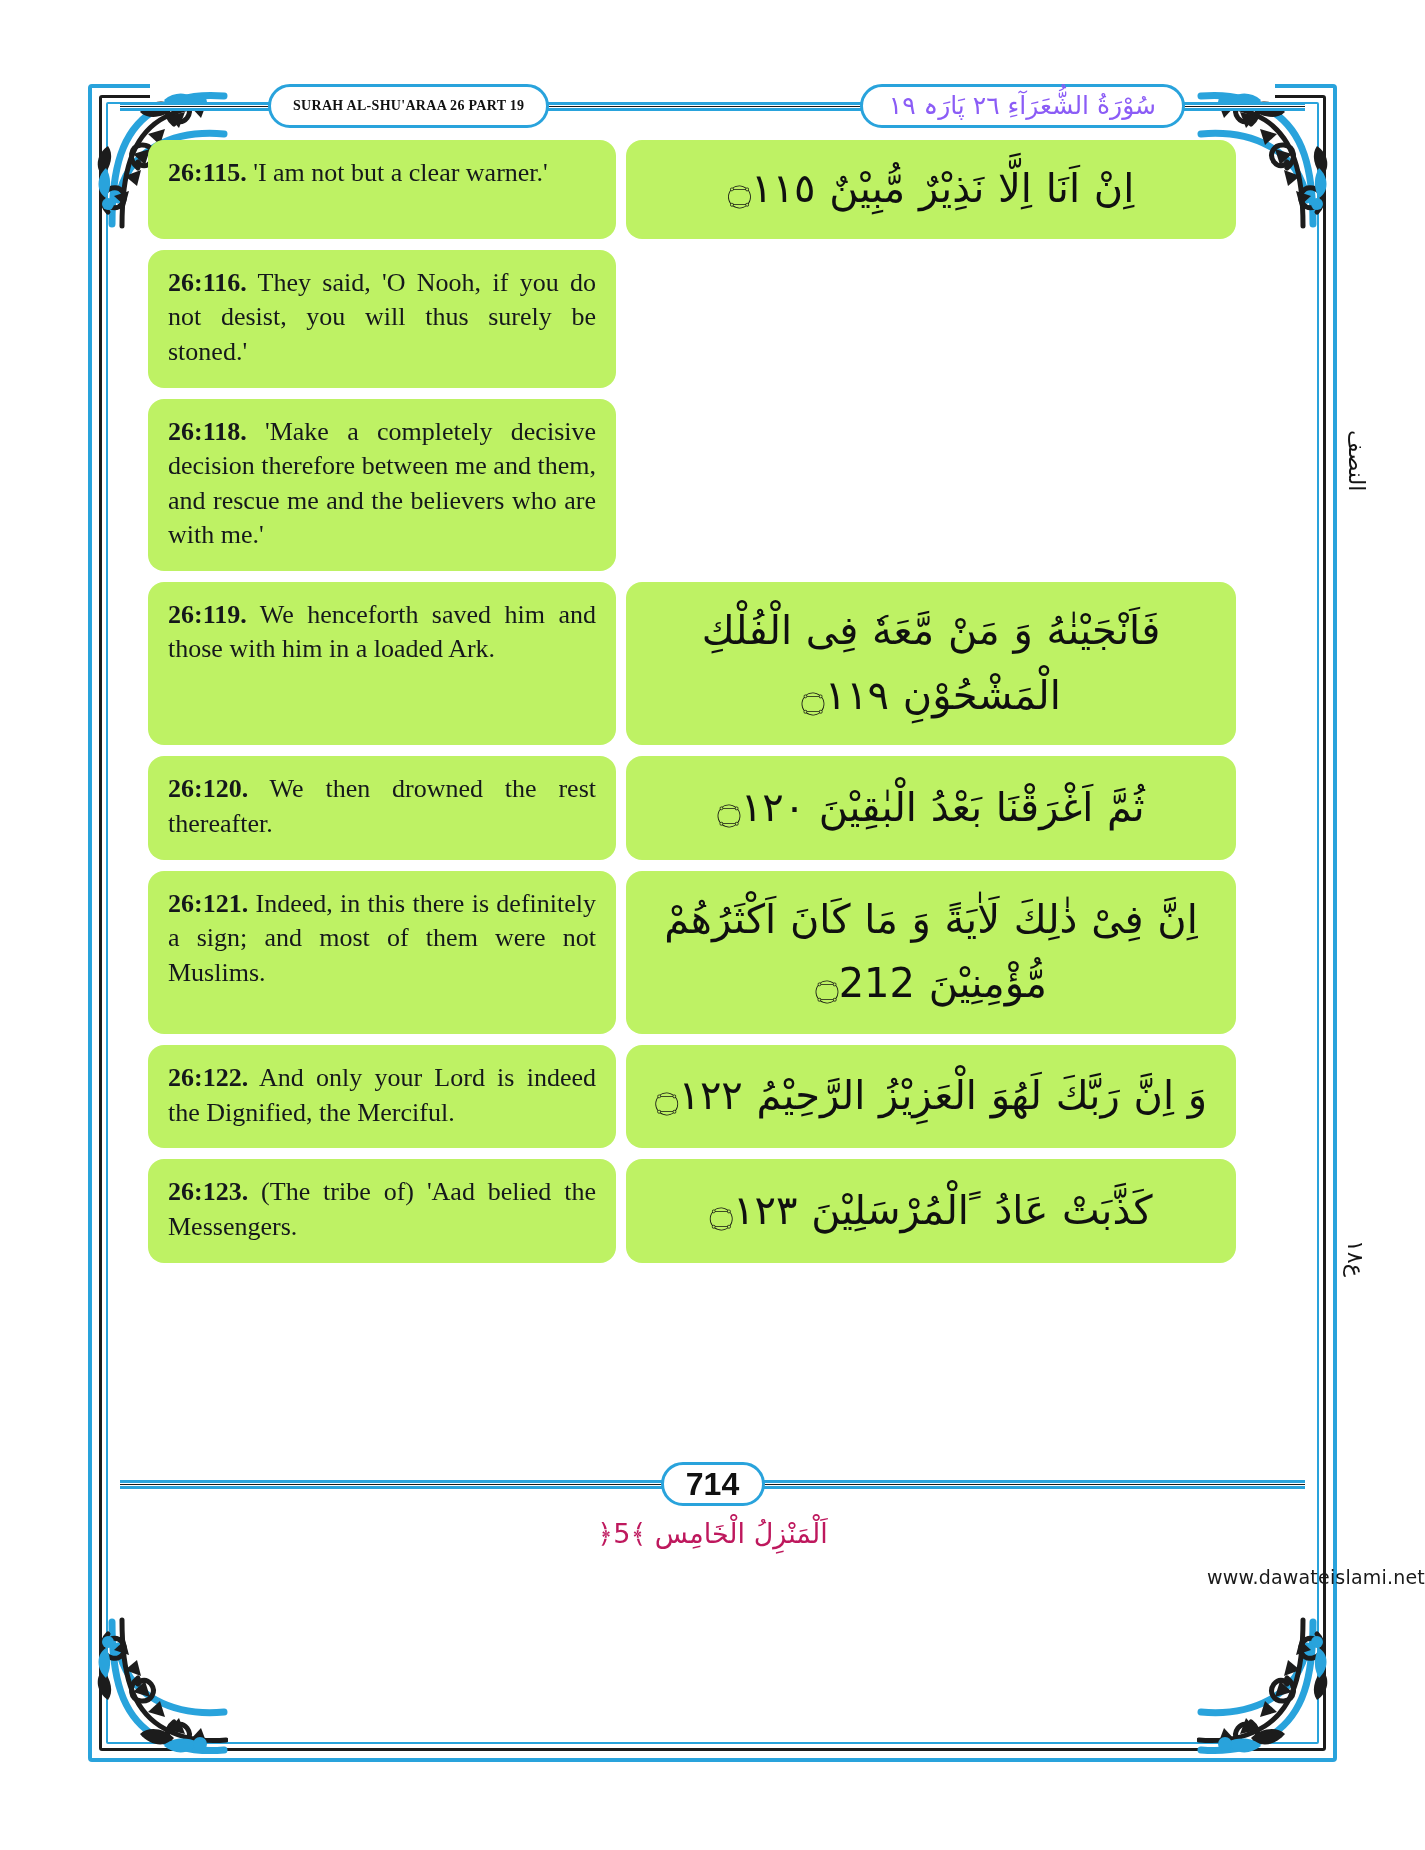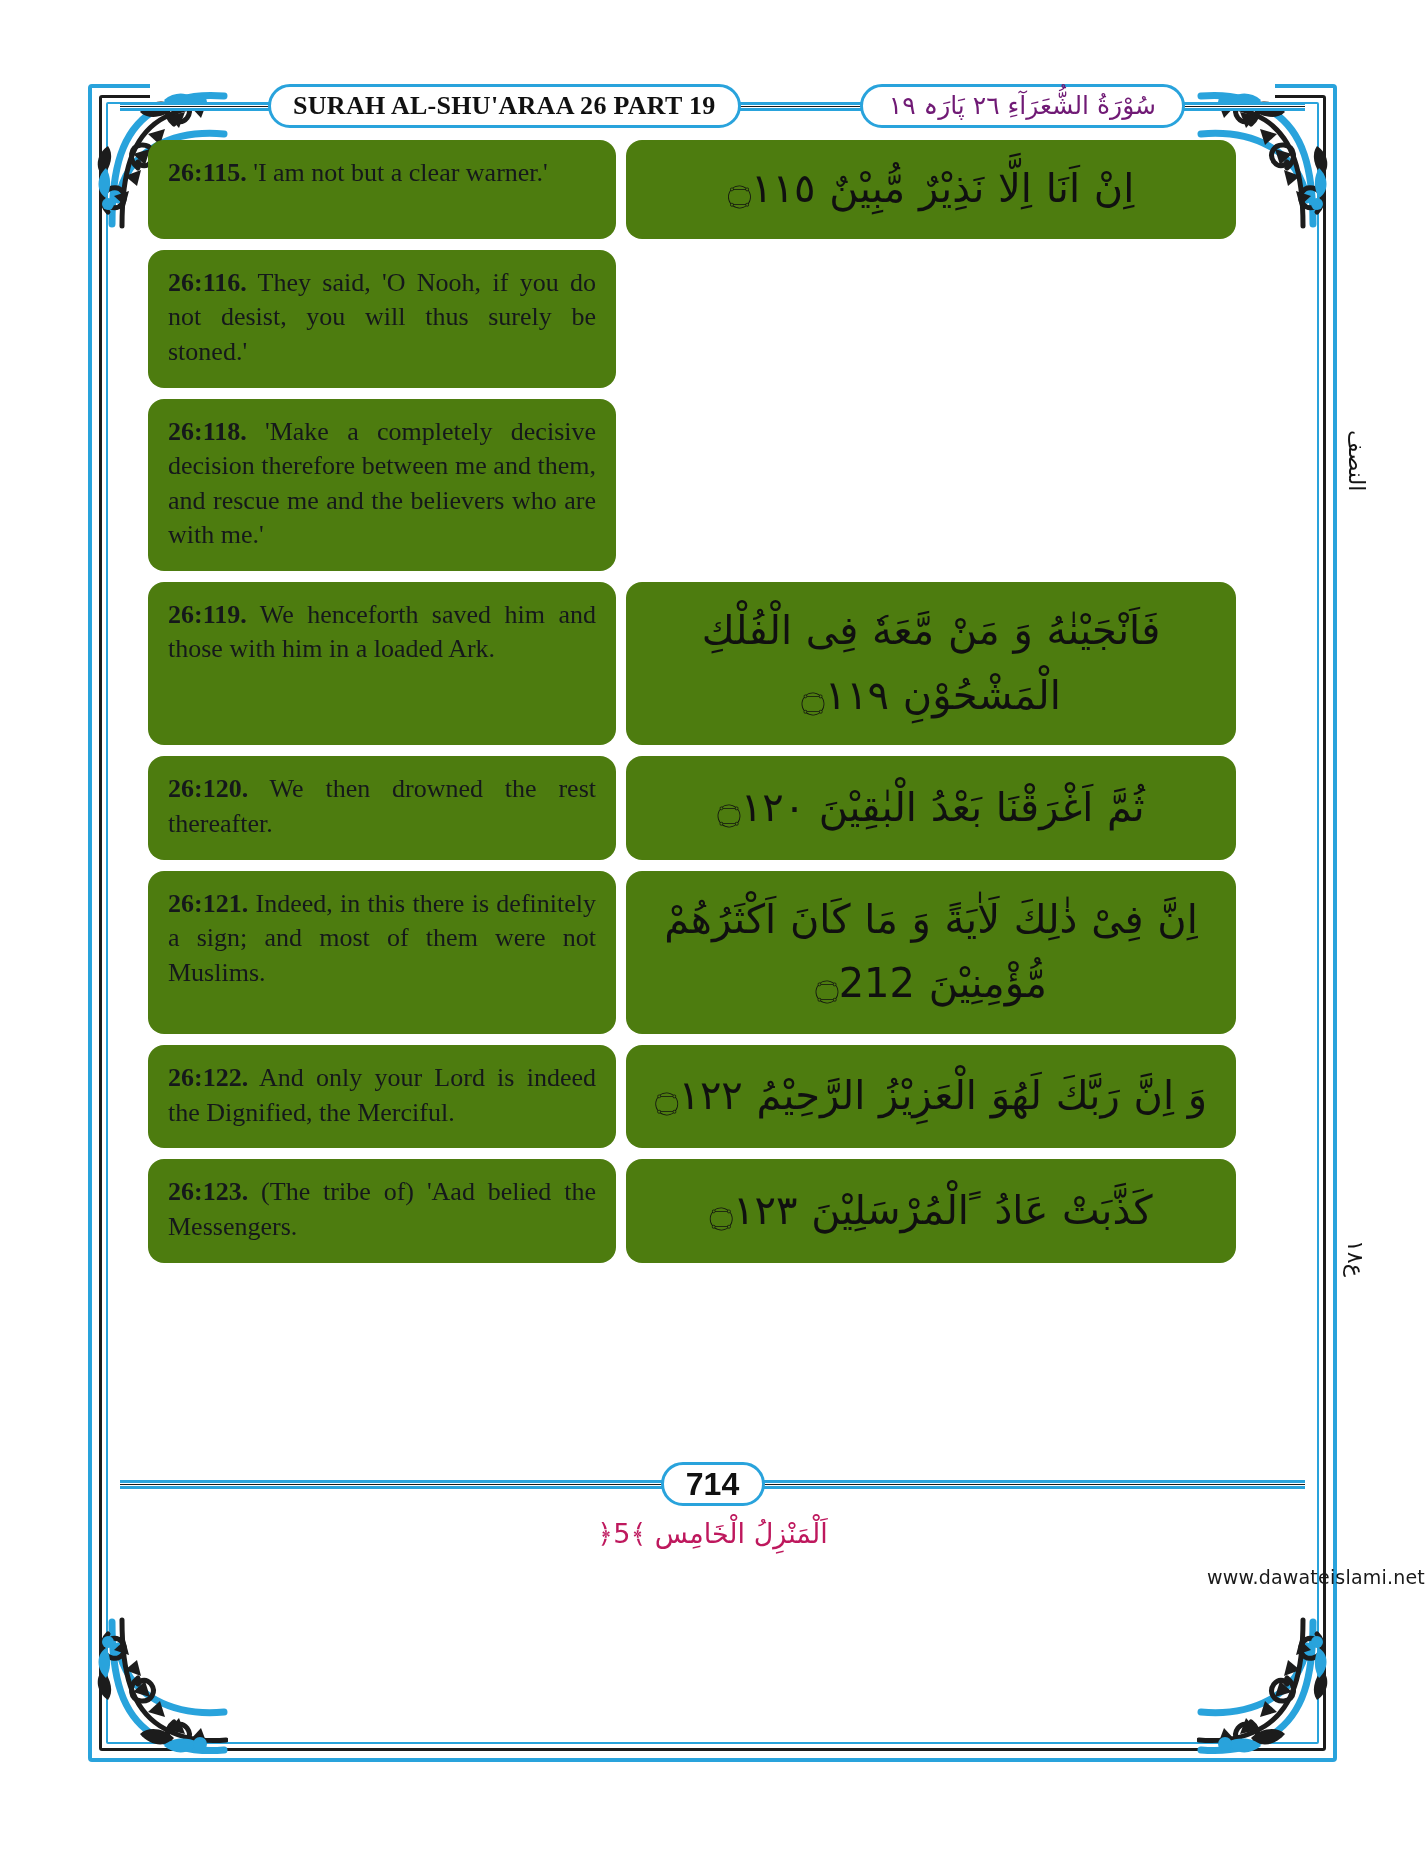--- a/index.html
+++ b/index.html
@@ -84,32 +84,32 @@
     justify-content: center;
     white-space: nowrap;
   }
   .cap-left {
     left: 148px;
     padding: 0 22px;
   }
   .cap-left .t {
     font-family: "Liberation Serif", serif;
     font-weight: bold;
-    font-size: 26px;
+    font-size: 14px;
     letter-spacing: 0.3px;
     color: #111111;
   }
   .cap-right {
     right: 120px;
     padding: 0 26px;
   }
   .cap-right .t {
     font-family: "DejaVu Sans", sans-serif;
     font-size: 25px;
-    color: #701a75;
+    color: #8b5cf6;
     direction: rtl;
     line-height: 1;
     transform: translateY(-1px);
   }
 
   
   .footer-band {
     position: absolute;
     left: 120px; top: 1462px; width: 1185px; height: 44px;
   }
@@ -172,21 +172,21 @@
     left: 148px; top: 140px;
     width: 1088px;
   }
   .verse-row {
     display: flex;
     gap: 10px;
     margin-bottom: 11px;
     align-items: stretch;
   }
   .cell {
-    background: #4d7c0f;
+    background: #bef264;
     border-radius: 16px;
     padding: 16px 20px 18px 20px;
   }
   .cell-en {
     width: 468px;
     flex: none;
   }
   .cell-ar {
     flex: 1;
     display: flex;

